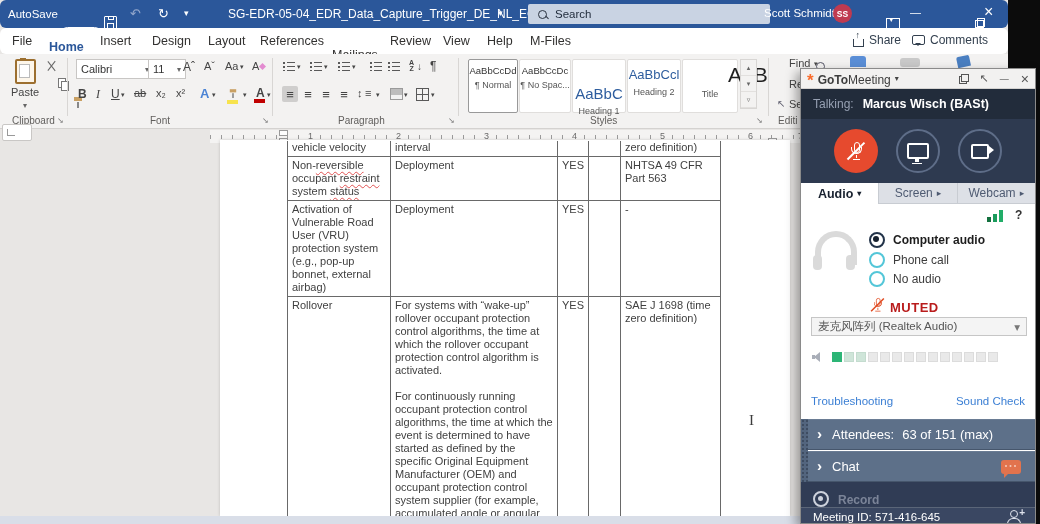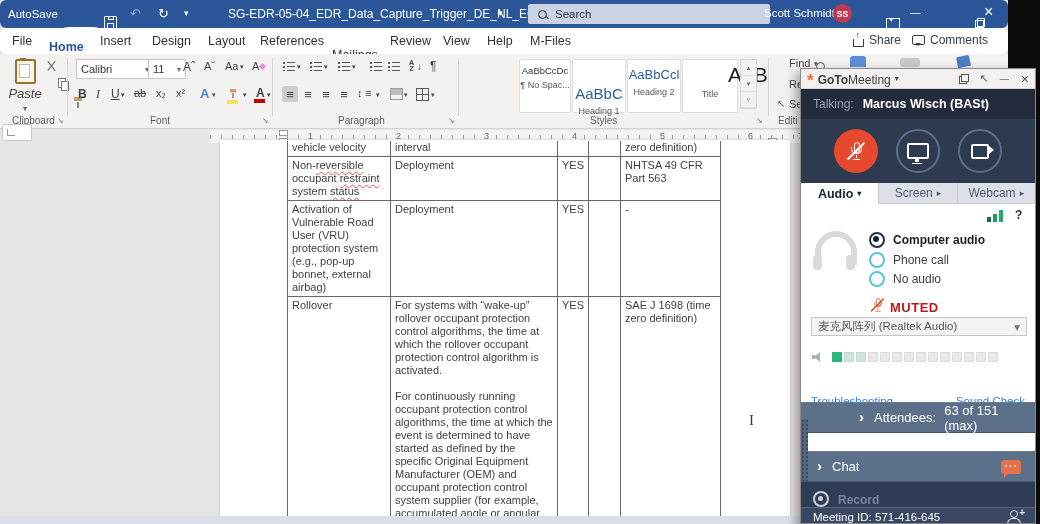--- a/index.html
+++ b/index.html
@@ -235,21 +235,21 @@
     <span class="abs topbtn" style="left:912px;top:5px;">
       <span class="ic-comment"></span>
       <span>Comments</span>
     </span>
   </div>
 
   <div class="abs ribbon">
     
     <div class="abs" style="left:8px;top:4px;width:34px;height:54px;text-align:center;">
       <span class="ic-paste" style="display:inline-block;margin-top:1px;"></span>
-      <div style="font-size:13px;color:#444;font-style:italic;">Paste</div>
+      <div style="font-size:11px;color:#444;">Paste</div>
       <span class="c-caret" style="font-size:8px;color:#666;"></span>
     </div>
     <span class="abs ic-cut" style="left:46px;top:6px;"></span>
     <span class="abs ic-copy" style="left:45px;top:24px;"></span>
     <span class="abs ic-paint" style="left:46px;top:43px;"></span>
     <span class="abs grplabel" style="left:12px;top:61px;">Clipboard</span>
     <span class="abs launch c-launch" style="left:57px;top:62px;"></span>
     <div class="abs vsep" style="left:67px;top:4px;"></div>
 
     
@@ -305,20 +305,24 @@
     <span class="abs c-caret fbtn" style="left:376px;top:37px;font-size:7px;"></span>
     <span class="abs ic-shade" style="left:390px;top:34px;"></span>
     <span class="abs c-caret fbtn" style="left:404px;top:37px;font-size:7px;"></span>
     <span class="abs ic-borders" style="left:416px;top:34px;"></span>
     <span class="abs c-caret fbtn" style="left:431px;top:37px;font-size:7px;"></span>
     <span class="abs grplabel" style="left:338px;top:61px;">Paragraph</span>
     <span class="abs launch c-launch" style="left:448px;top:62px;"></span>
     <div class="abs vsep" style="left:458px;top:4px;"></div>
 
     
+    <div class="abs stylecard sel" style="left:468px;top:5px;width:48px;height:47px;">
+      <div style="font-size:9.5px;color:#333;">AaBbCcDd</div>
+      <div class="nm">¶ Normal</div>
+    </div>
     <div class="abs stylecard" style="left:519px;top:5px;width:50px;height:47px;">
       <div style="font-size:9.5px;color:#333;">AaBbCcDc</div>
       <div class="nm">¶ No Spac...</div>
     </div>
     <div class="abs stylecard" style="left:572px;top:5px;width:52px;height:47px;">
       <div class="hblue" style="font-size:15px;margin-top:20px;">AaBbC</div>
       <div class="nm">Heading 1</div>
     </div>
     <div class="abs stylecard" style="left:627px;top:5px;width:52px;height:47px;">
       <div class="hblue" style="font-size:13px;margin-top:2px;">AaBbCcl</div>
@@ -512,21 +516,21 @@
         <i></i>
         <i></i>
         <i></i>
         <i></i>
     </span>
 
 
     <span class="abs gl" style="left:10px;top:326px;">Troubleshooting</span>
     <span class="abs gl" style="right:10px;top:326px;">Sound Check</span>
 
-    <div class="gbar" style="top:333px;padding-left:42px;">
+    <div class="gbar" style="top:350px;">
       <span class="gchev c-chev"></span>
       <span class="gbartxt">Attendees:</span>
       <span class="gbartxt" style="margin-left:8px;">63 of 151 (max)</span>
     </div>
     <div class="gbar" style="top:382px;">
       <span class="gchev c-chev"></span>
       <span class="gbartxt">Chat</span>
       <span style="flex:1;"></span>
       <span class="badge" style="margin-right:14px;"></span>
     </div>

